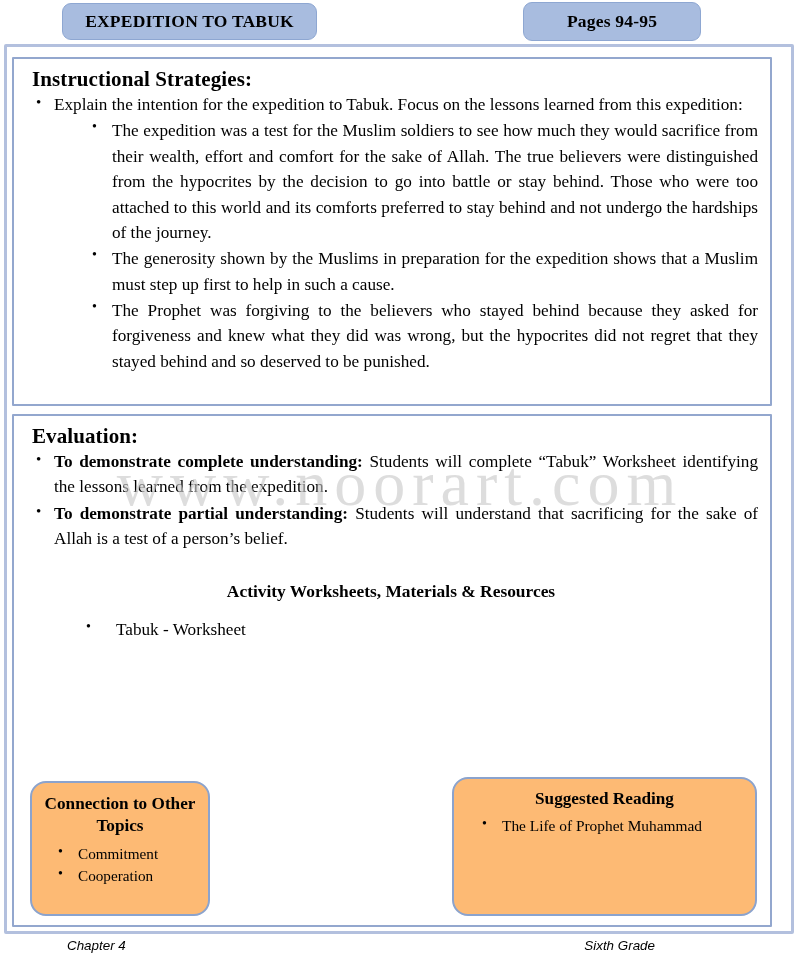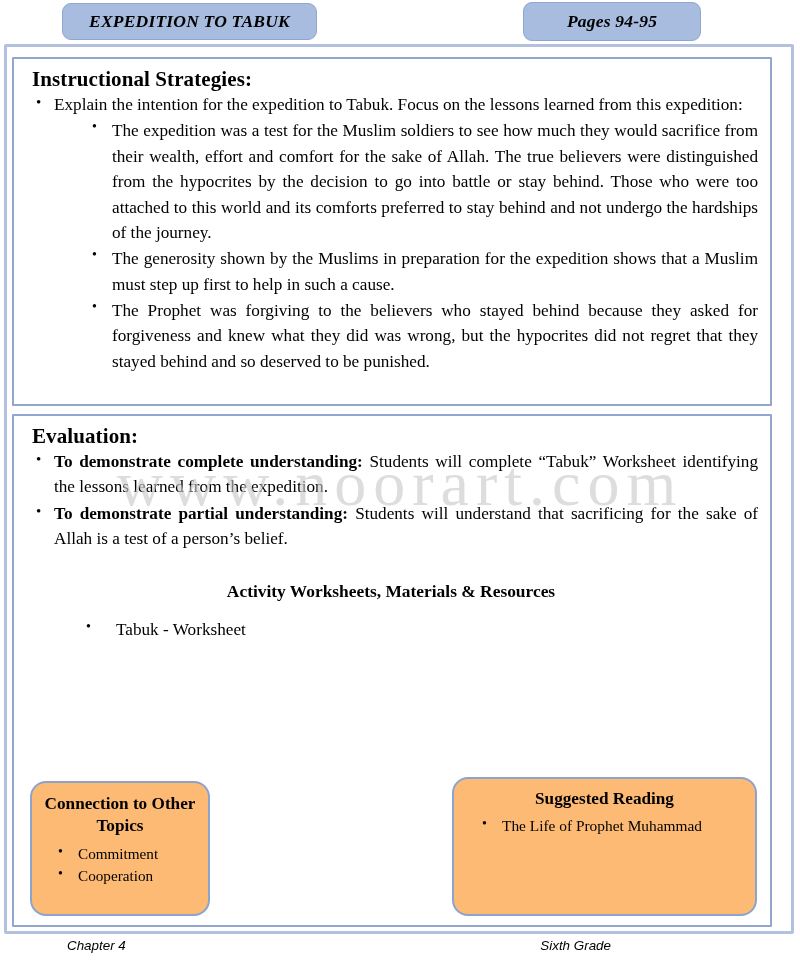--- a/index.html
+++ b/index.html
@@ -32,21 +32,21 @@
     box-sizing: border-box;
     border: 3px solid #b3c0de;
     border-radius: 2px;
     pointer-events: none;
   }
 
   
   .header-row {
     position: absolute;
     left: 0; top: 0;
-    width: 800px; height: 44px; font-style: italic;
+    width: 800px; height: 44px;
   }
   .pill {
     position: absolute;
     box-sizing: border-box;
     background: #a8bcdf;
     border: 1.6px solid #8ea7d2;
     border-radius: 9px;
     text-align: center;
     font-weight: bold;
     color: #000;
@@ -240,20 +240,21 @@
   
   .footer {
     position: absolute;
     left: 0;
     top: 938px;
     width: 670px;
     height: 23px;
     font-family: "Liberation Sans", "DejaVu Sans", sans-serif;
     font-style: italic;
     font-size: 13.4px;
+    padding-left: 44px;
   }
   #footer-left  { position: absolute; left: 67px;  top: 0; }
   #footer-right { position: absolute; right: 59px; top: 0; }
 
   
   .watermark {
     position: absolute;
     left: 0;
     top: 452px;
     width: 800px;

